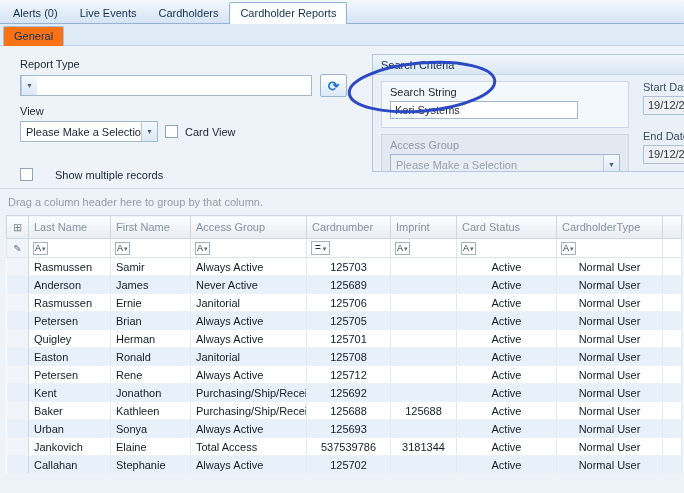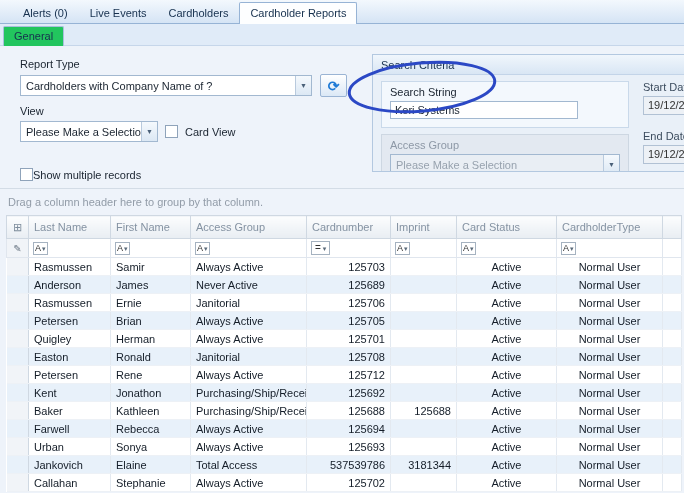--- a/index.html
+++ b/index.html
@@ -1,43 +1,43 @@
 <!DOCTYPE html>
 <html><head>
 <meta charset="utf-8">
 <style>
   *{box-sizing:border-box;margin:0;padding:0;}
   html,body{width:684px;height:493px;overflow:hidden;}
   body{font:11px "Liberation Sans",sans-serif;color:#1a2430;}
   .app{position:relative;width:684px;height:493px;background:#eef3fa;overflow:hidden;}
 
   
-  .tabstrip{display:flex;align-items:flex-end;height:24px;background:linear-gradient(#f3f8fd,#d5e4f5);border-bottom:1px solid #96b3d5;padding-left:12px;}
+  .tabstrip{display:flex;align-items:flex-end;height:24px;background:linear-gradient(#f3f8fd,#d5e4f5);border-bottom:1px solid #96b3d5;padding-left:2px;}
   .tab{height:20px;line-height:19px;padding:0 10px;color:#16304e;border:1px solid transparent;border-bottom:none;border-radius:2px 2px 0 0;cursor:default;white-space:nowrap;}
   .tab.active{background:#fdfeff;border-color:#96b3d5;margin-bottom:-1px;height:22px;line-height:21px;}
   .substrip{display:flex;align-items:flex-end;height:22px;background:#e0ebf8;border-bottom:1px solid #c6d6ea;padding-left:3px;}
   .substrip .tab{height:18px;line-height:17px;}
-  .substrip .tab.active{background:#22c55e;border-color:#a9c0dc;height:20px;line-height:19px;margin-bottom:-1px;}
+  .substrip .tab.active{background:#f97316;border-color:#a9c0dc;height:20px;line-height:19px;margin-bottom:-1px;}
 
   
   .top{display:flex;padding:4px 0 0 20px;height:142px;}
   .leftcol{width:344px;flex:none;}
   .lbl{margin-top:8px;color:#1a2430;white-space:nowrap;}
   .combo{display:flex;align-items:center;height:21px;background:#fff;border:1px solid #a2b8d0;}
   .ctext{flex:1;padding:0 5px;white-space:nowrap;overflow:hidden;}
   .cbtn{width:16px;align-self:stretch;display:flex;align-items:center;justify-content:center;font-size:7px;color:#4a6078;background:linear-gradient(#f5f9fd,#dce8f4);border-left:1px solid #b9cadd;}
   .combo-row{display:flex;gap:8px;margin-top:4px;align-items:center;}
   .w290{width:292px;}
   .refresh{width:27px;height:23px;border:1px solid #9ab4d4;background:linear-gradient(#ffffff,#dbe8f6);border-radius:2px;cursor:pointer;display:flex;align-items:center;justify-content:center;}
   .ricon{color:#1f7ad6;font-size:14px;font-weight:bold;line-height:1;}
   .mt18{}
   .viewrow{display:flex;align-items:center;gap:7px;margin-top:4px;}
   .w138{width:138px;}
   .checkbox{width:13px;height:13px;background:#fff;border:1px solid #8fa3ba;display:inline-block;flex:none;}
-  .showmult{display:flex;align-items:center;gap:0;margin-top:26px;}
+  .showmult{display:flex;align-items:center;gap:22px;margin-top:26px;}
 
   
   .groupbox{flex:1;margin:4px -1px 0 8px;border:1px solid #b3c8e0;background:#e9f0f8;overflow:hidden;height:118px;min-width:0;}
   .gb-header{height:20px;line-height:20px;padding-left:8px;background:linear-gradient(#f0f6fc,#d9e6f4);border-bottom:1px solid #c3d4e8;color:#16304e;}
   .gb-body{display:flex;padding:6px 0 0 8px;}
   .sc-left{width:248px;flex:none;}
   .panel{background:#f3f8fd;border:1px solid #c9d9ea;padding:4px 8px 8px;}
   .panel .lbl{margin-top:0;}
   .panel.disabled{margin-top:6px;background:#e3e9f1;border-color:#cdd7e2;}
   .lbl.dis{color:#8d98a6;}
@@ -55,21 +55,21 @@
 
   
   .grid{border-collapse:collapse;table-layout:fixed;margin-left:6px;width:676px;background:#fff;}
   .grid th{background:linear-gradient(#fcfdfe,#e8edf3);color:#8492a2;font-weight:normal;text-align:left;padding:4px 5px;border:1px solid #cfd8e2;height:23px;overflow:hidden;white-space:nowrap;}
   .grid th.ind-h{padding:2px;text-align:center;color:#7d8c9c;font-size:11px;}
   .grid .frow td{background:#fff;border:1px solid #e0e6ee;height:19px;padding:1px 4px;overflow:hidden;white-space:nowrap;}
   .grid tbody td{border-right:1px solid #e3e9f0;border-bottom:1px solid #edf1f6;padding:0 5px;height:18px;color:#141d28;overflow:hidden;white-space:nowrap;}
   .grid tbody tr:nth-child(even) td{background:#e8f1fa;}
   .grid tbody td.c0, .grid .frow td.c0{background:#f1f4f8;border-right:1px solid #cfd8e2;text-align:center;}
   th.c0{width:22px}th.c1{width:82px}th.c2{width:80px}th.c3{width:116px}th.c4{width:84px}th.c5{width:66px}th.c6{width:100px}th.c7{width:106px}
-  .grid tbody td.c4,.grid tbody td.c5{text-align:right;}
+  .grid tbody td.c4,.grid tbody td.c5{text-align:center;}
   .grid tbody td.c6,.grid tbody td.c7{text-align:center;}
   .fa{display:inline-block;min-width:11px;border:1px solid #a5b2c0;background:#fff;color:#333;font-size:9px;line-height:11px;text-align:center;padding:0 1px;}
   .fa::after{content:"▾";font-size:7px;color:#5a6a7a;margin-left:1px;}
   .feq{display:inline-block;border:1px solid #a5b2c0;background:#fff;color:#333;font-size:10px;line-height:11px;padding:0 3px;}
   .feq::after{content:"▾";font-size:7px;color:#5a6a7a;margin-left:2px;}
   .pencil{color:#6a7684;font-size:10px;}
 
   
   .annot{position:absolute;left:344px;top:58px;pointer-events:none;z-index:10;}
 </style>
@@ -87,21 +87,20 @@
 
   <div class="substrip">
     <div class="tab active">General</div>
   </div>
 
   <div class="top">
     <div class="leftcol">
       <div class="lbl">Report Type</div>
       <div class="combo-row">
         <div class="combo w290">
-          <span class="ctext">Cardholders with Company Name of ?</span>
           <span class="cbtn">▼</span>
         </div>
         <button class="refresh">
             <span class="ricon">⟳</span>
           </button>
       </div>
       <div class="lbl mt18">View</div>
       <div class="viewrow">
         <div class="combo w138">
           <span class="ctext">Please Make a Selection</span>
@@ -265,31 +264,20 @@
           <td class="c2">Kathleen</td>
           <td class="c3">Purchasing/Ship/Receive</td>
           <td class="c4">125688</td>
           <td class="c5">125688</td>
           <td class="c6">Active</td>
           <td class="c7">Normal User</td>
           <td class="c8"></td>
         </tr>
         <tr>
           <td class="c0"></td>
-          <td class="c1">Farwell</td>
-          <td class="c2">Rebecca</td>
-          <td class="c3">Always Active</td>
-          <td class="c4">125694</td>
-          <td class="c5"></td>
-          <td class="c6">Active</td>
-          <td class="c7">Normal User</td>
-          <td class="c8"></td>
-        </tr>
-        <tr>
-          <td class="c0"></td>
           <td class="c1">Urban</td>
           <td class="c2">Sonya</td>
           <td class="c3">Always Active</td>
           <td class="c4">125693</td>
           <td class="c5"></td>
           <td class="c6">Active</td>
           <td class="c7">Normal User</td>
           <td class="c8"></td>
         </tr>
         <tr>

